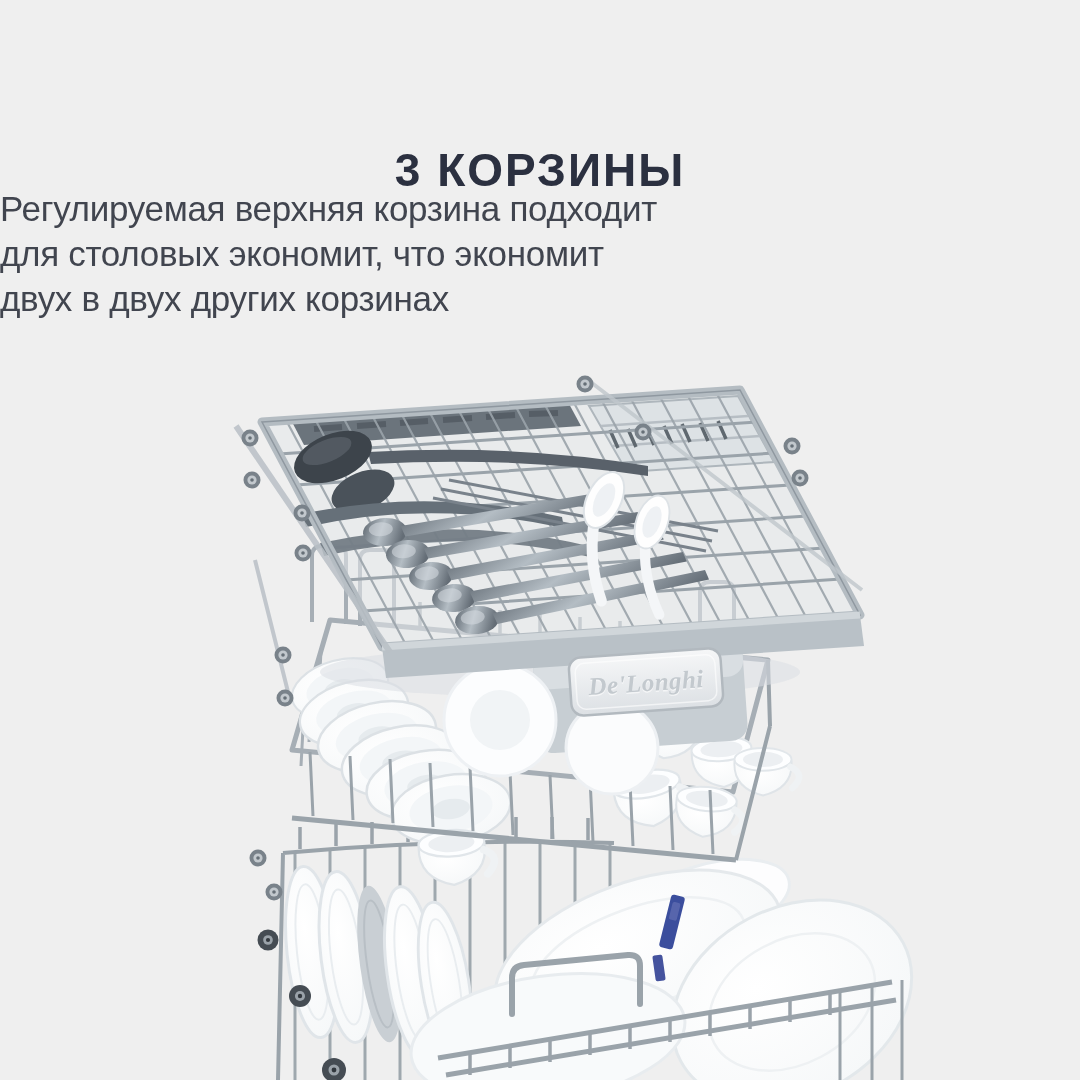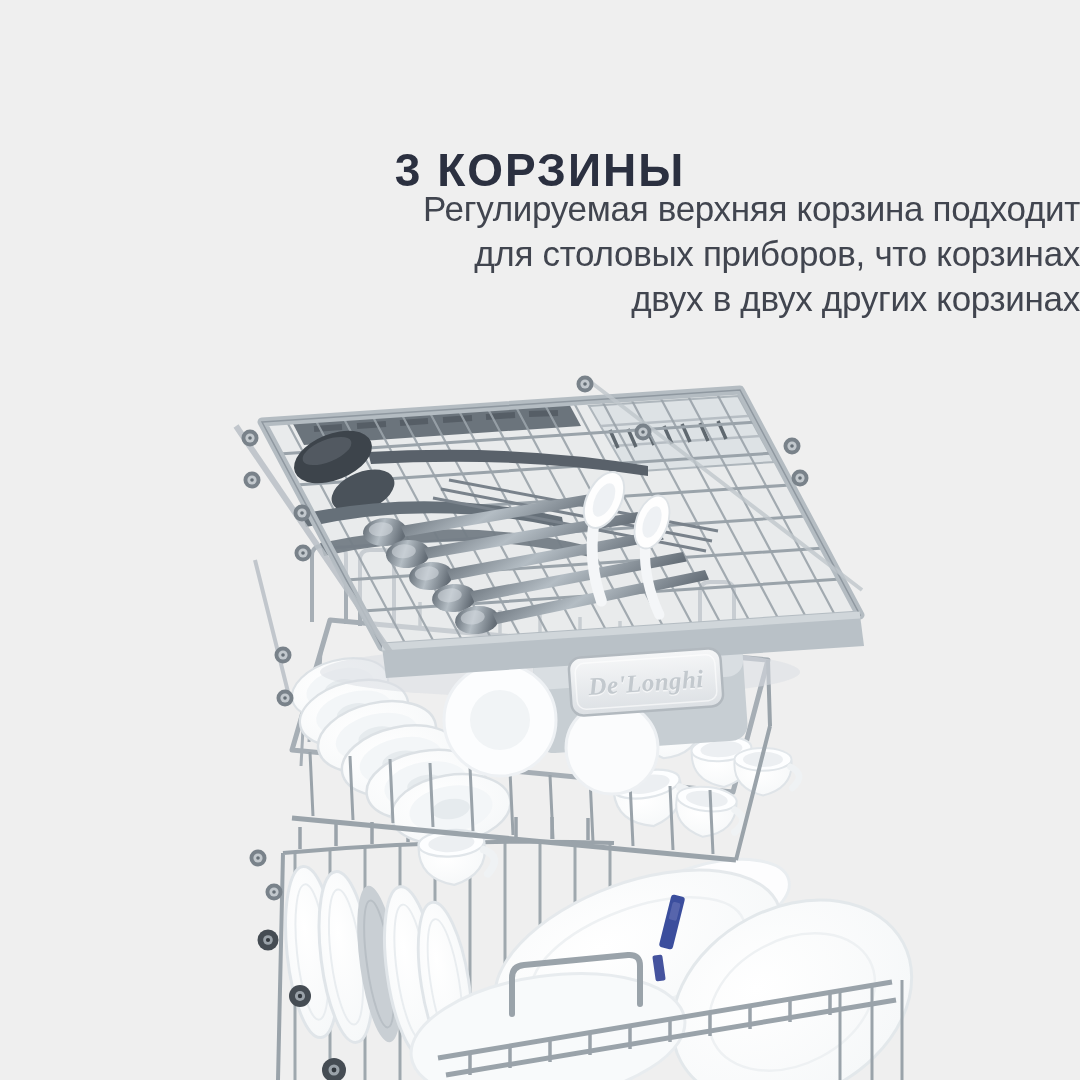--- a/index.html
+++ b/index.html
@@ -10,21 +10,21 @@
     -webkit-font-smoothing:antialiased;
   }
   .title{
     position:absolute;top:112px;left:0;width:1080px;
     text-align:center;
     font-size:46px;font-weight:800;letter-spacing:2px;
     color:#2b3040;
   }
   .subtitle{
     position:absolute;top:186px;left:0;width:1080px;
-    text-align:right;
+    text-align:left;
     font-size:35px;line-height:45px;font-weight:400;letter-spacing:-.3px;
     color:#41454f;
   }
   .photo{
     position:absolute;left:0;top:0;width:1080px;height:1080px;margin:0;
   }
   .photo svg{display:block;width:1080px;height:1080px;}
   .wire{stroke:#9aa3aa;fill:none;}
   .wire2{stroke:#a6aeb5;fill:none;}
   .badgeT{
@@ -34,21 +34,21 @@
 </style>
 </head>
 <body>
 
 <div class="stage">
 
   <h1 class="title">3 КОРЗИНЫ</h1>
 
   <div class="subtitle">
     <div>Регулируемая верхняя корзина подходит</div>
-    <div>для столовых приборов, что корзинах</div>
+    <div>для столовых экономит, что экономит</div>
     <div>двух в двух других корзинах</div>
   </div>
 
   <figure class="photo">
   <svg viewBox="0 0 1080 1080" xmlns="http://www.w3.org/2000/svg">
     <defs>
       <linearGradient id="metalG" x1="0" y1="0" x2="1" y2="0.25">
         <stop offset="0" stop-color="#59626b"></stop>
             <stop offset="0.5" stop-color="#b4bdc4"></stop>
             <stop offset="1" stop-color="#646d76"></stop>

